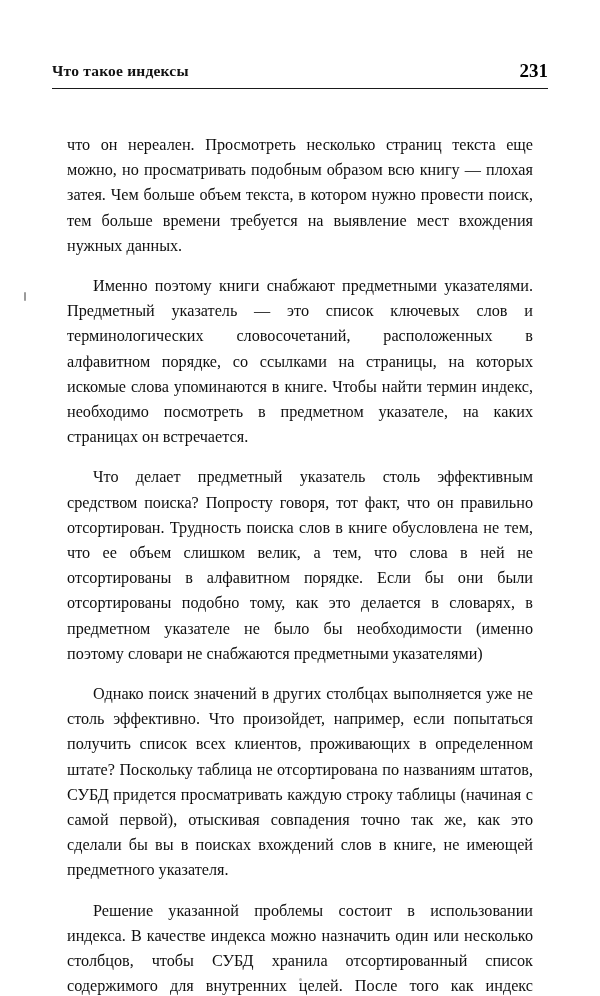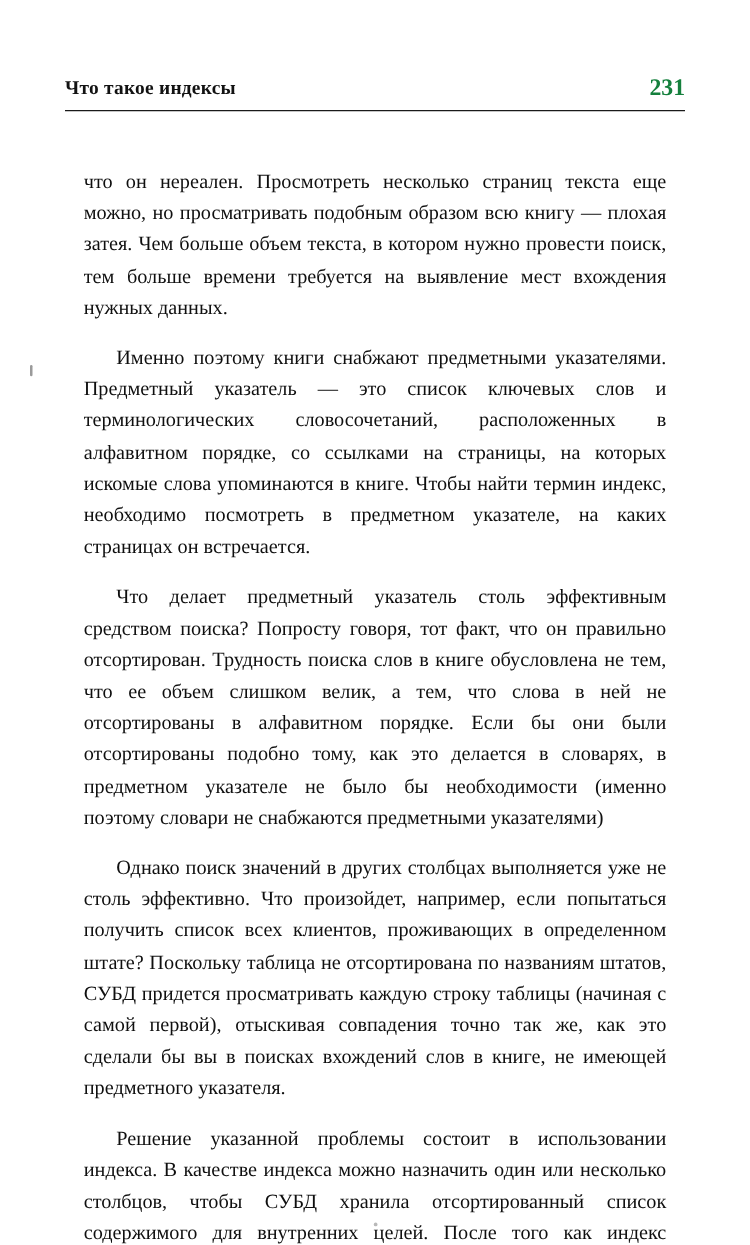--- a/index.html
+++ b/index.html
@@ -40,21 +40,21 @@
     letter-spacing: 0.2px;
     color: #121212;
     font-weight: bold;
   }
   .header-pagenum {
     position: absolute;
     right: 0;
     top: -2px;
     font-size: 19px;
     font-weight: bold;
-    color: #15803d;
+    color: #000000;
   }
   .header-rule {
     position: absolute;
     left: 0;
     top: 26px;
     width: 496px;
     height: 0;
     border-top: 1.6px solid #1a1a1a;
   }
   .body-text {

